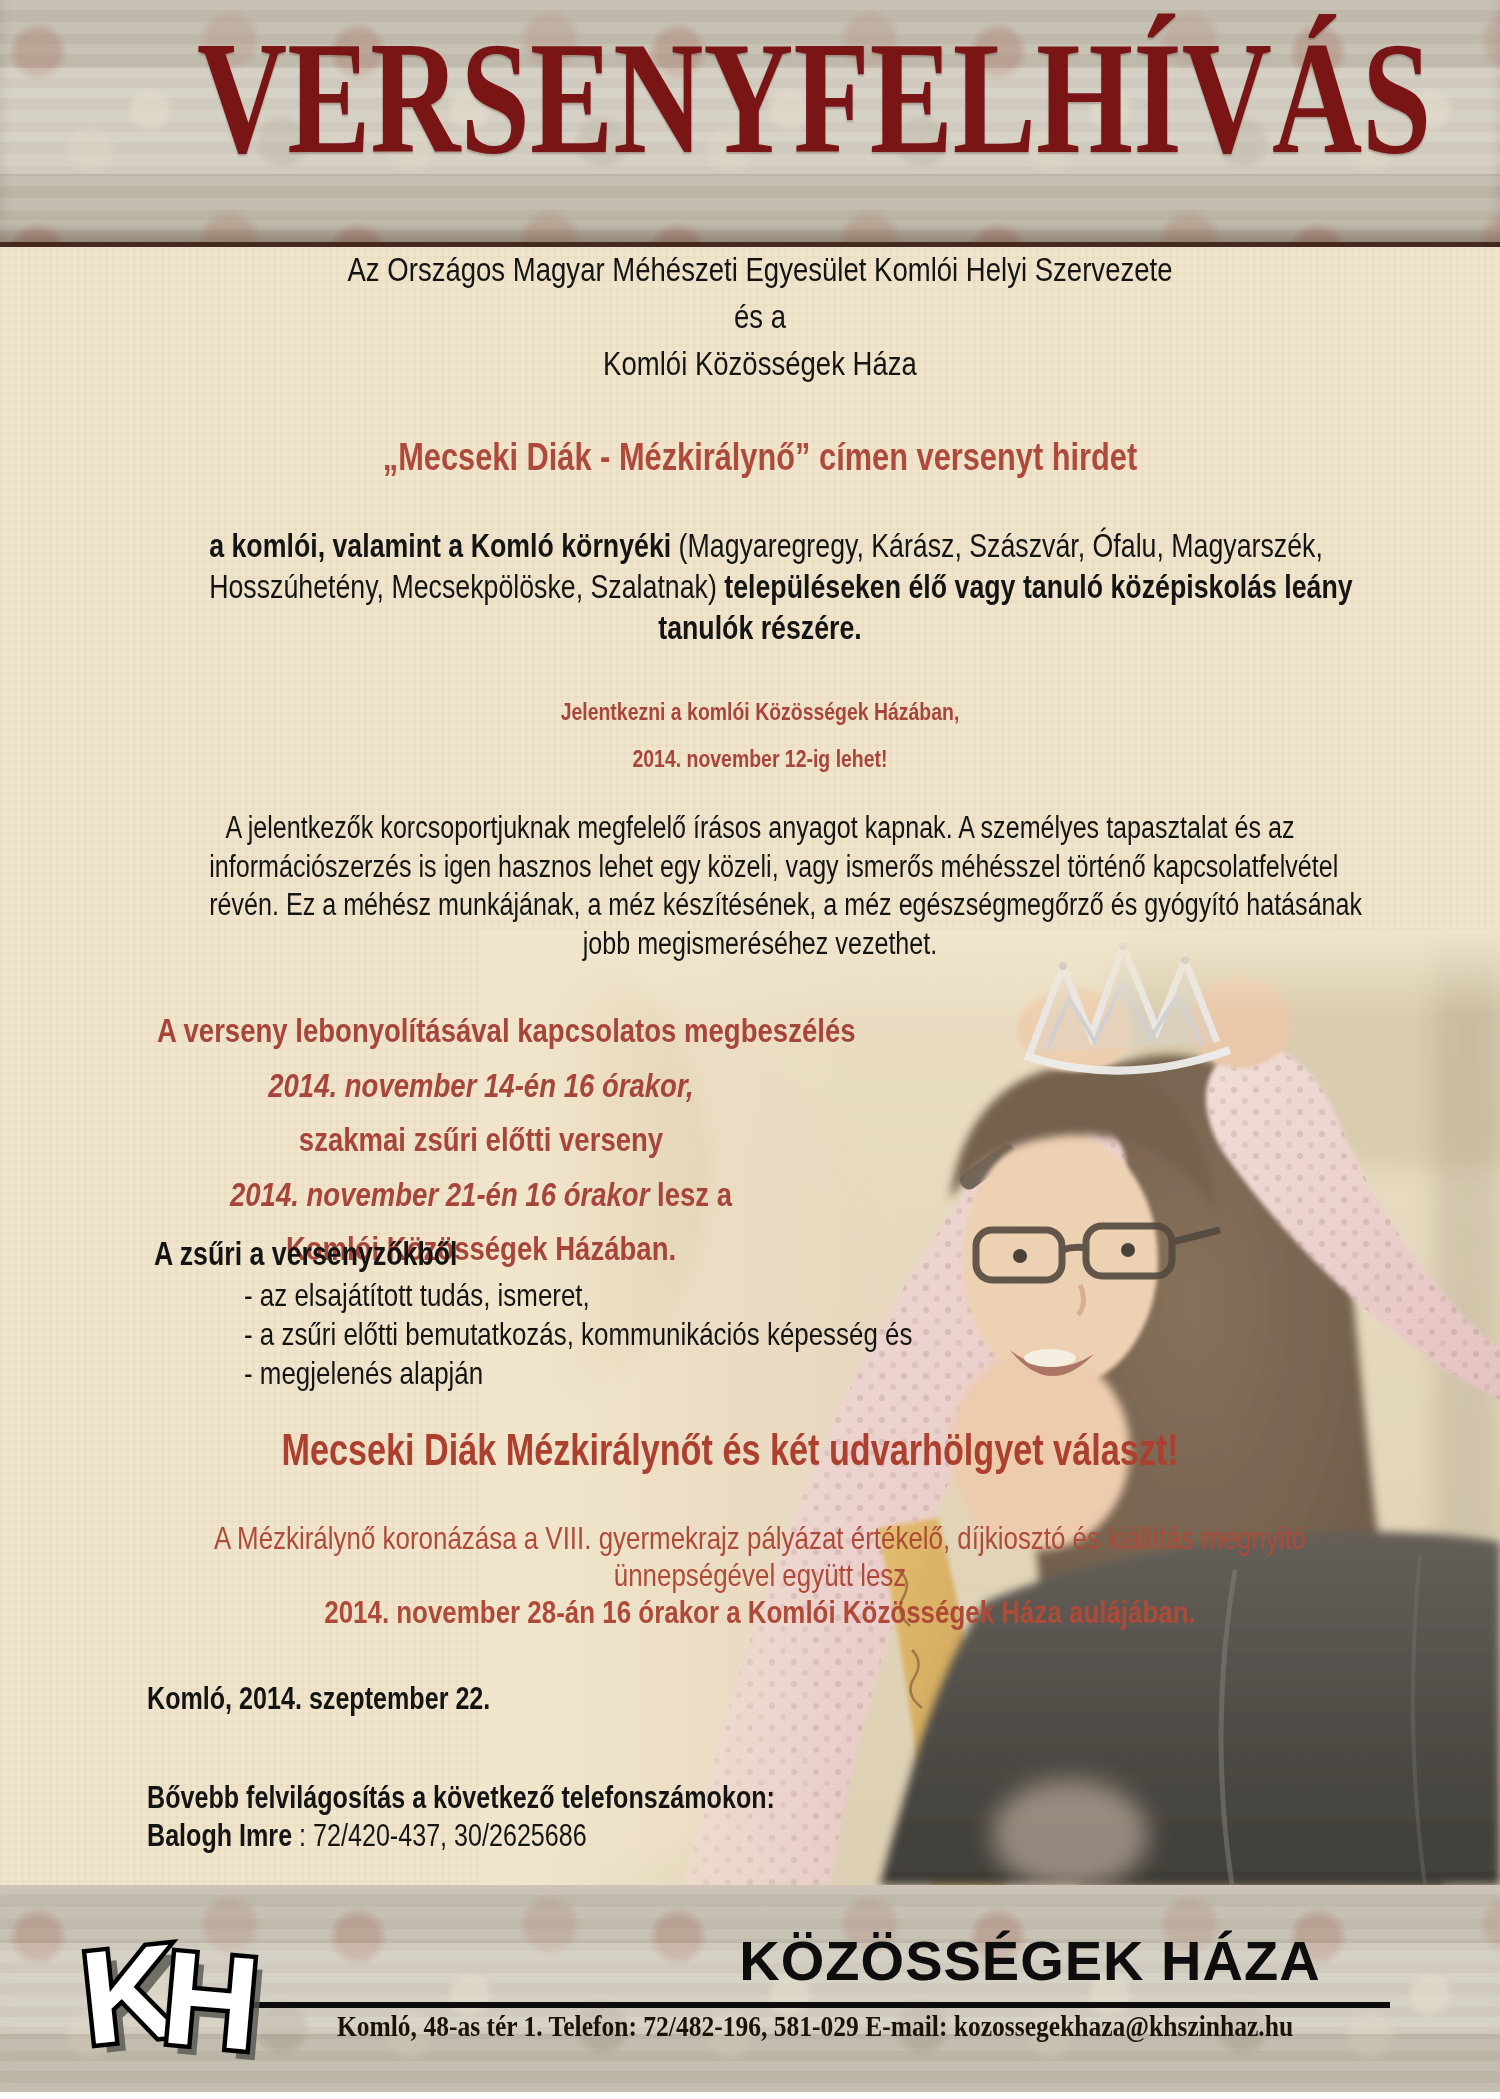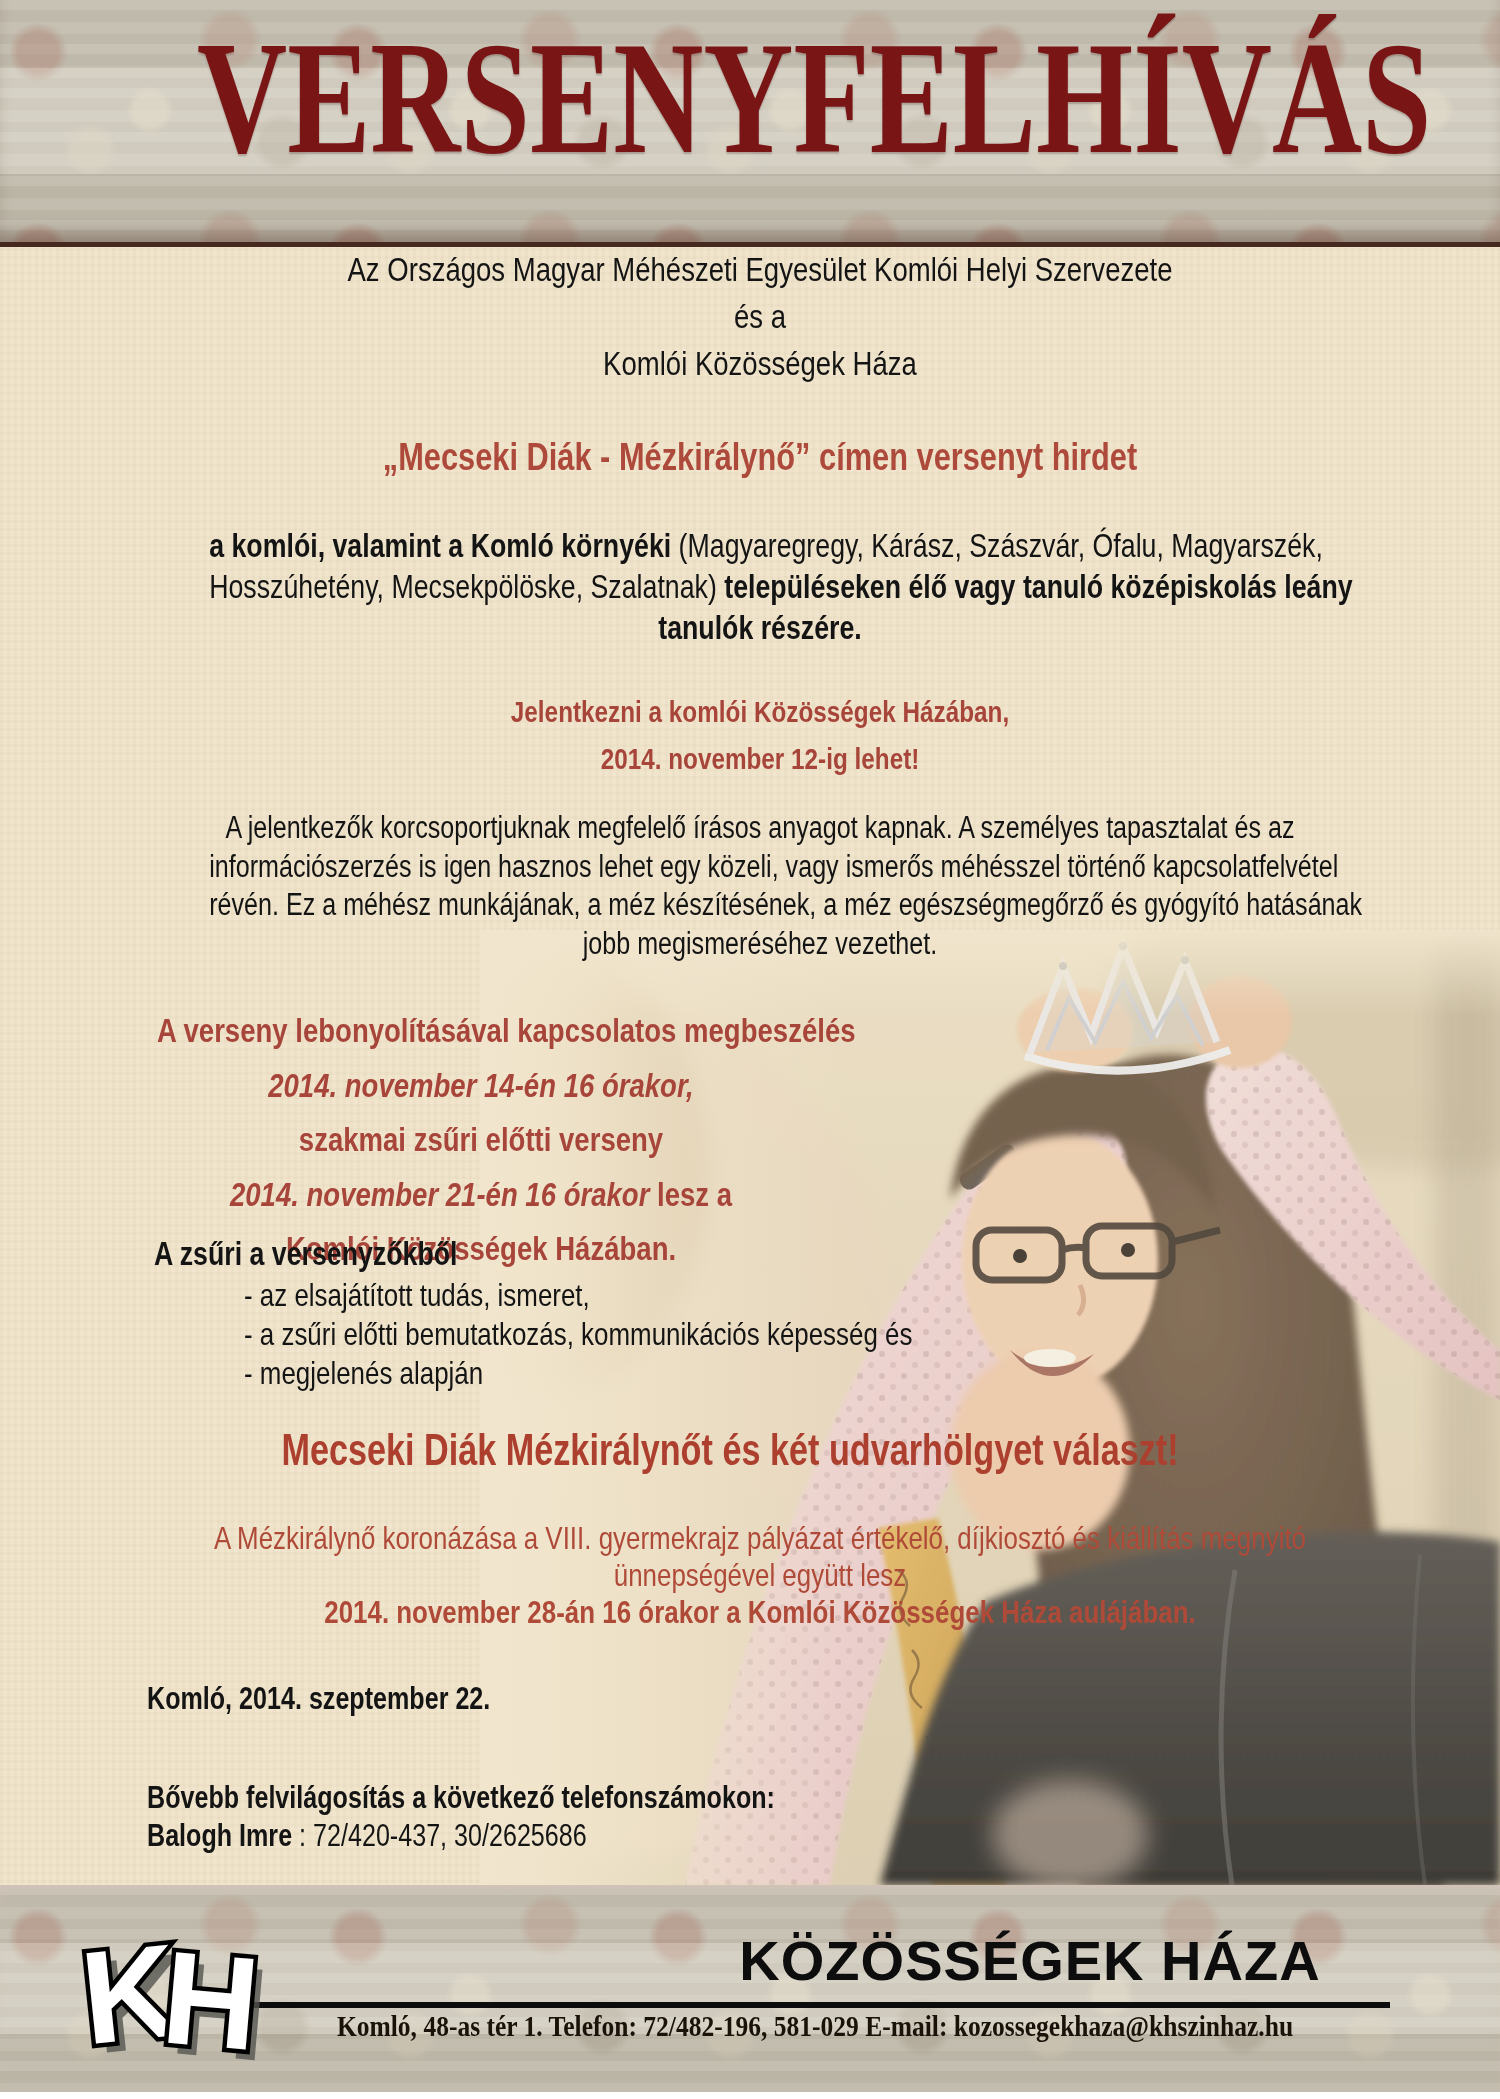--- a/index.html
+++ b/index.html
@@ -41,21 +41,21 @@
   .ln{display:block; white-space:nowrap; transform:scaleX(.81); transform-origin:50% 50%;}
   .lnL{display:block; white-space:nowrap; transform:scaleX(.81); transform-origin:0 50%;}
   .it{font-style:italic;}
   .b{font-weight:700;}
   .r{font-weight:400;}
 
   .center-block{ left:80px; width:1360px; text-align:center; z-index:30;}
   .org-block{ top:246px; font-size:34px; line-height:47px; font-weight:400;}
   .subtitle-block{ top:435px; font-size:38px; line-height:44px; font-weight:700; color:#ae4a3b;}
   .elig-block{ top:525px; font-size:33px; line-height:41px;}
-  .apply-block{ top:688px; font-size:30px; line-height:47px; font-weight:700; color:#a8453a;}
+  .apply-block{ top:688px; font-size:24px; line-height:47px; font-weight:700; color:#a8453a;}
   .info-block{ top:809px; font-size:31px; line-height:38.5px;}
   .schedule-block{ left:81px; width:800px; top:1003px; text-align:center; z-index:30;
     font-size:34px; line-height:54.5px; font-weight:700; color:#a8453a;}
   .jury-head{ left:146px; top:1234px; font-size:33px; line-height:40px; font-weight:700; z-index:30;margin-left:8px;}
   .jury-items{ left:244px; top:1276px; font-size:32px; line-height:39px; z-index:30;}
   .highlight-block{ left:60px; width:1340px; top:1424px; text-align:center; z-index:30;
     font-size:45px; line-height:52px; font-weight:700; color:#ac3f2e;}
   .highlight-block .ln{transform:scaleX(.76);}
   .coro-block{ top:1520px; font-size:32px; line-height:37px; color:#b04a38;}
   .coro-bold{font-weight:700;}

